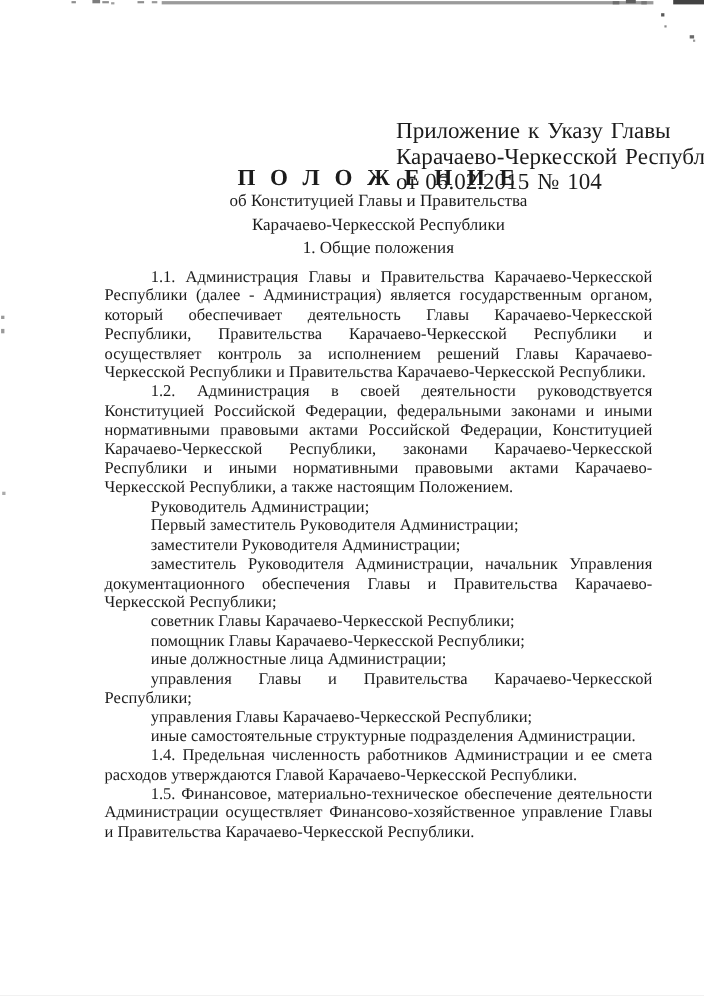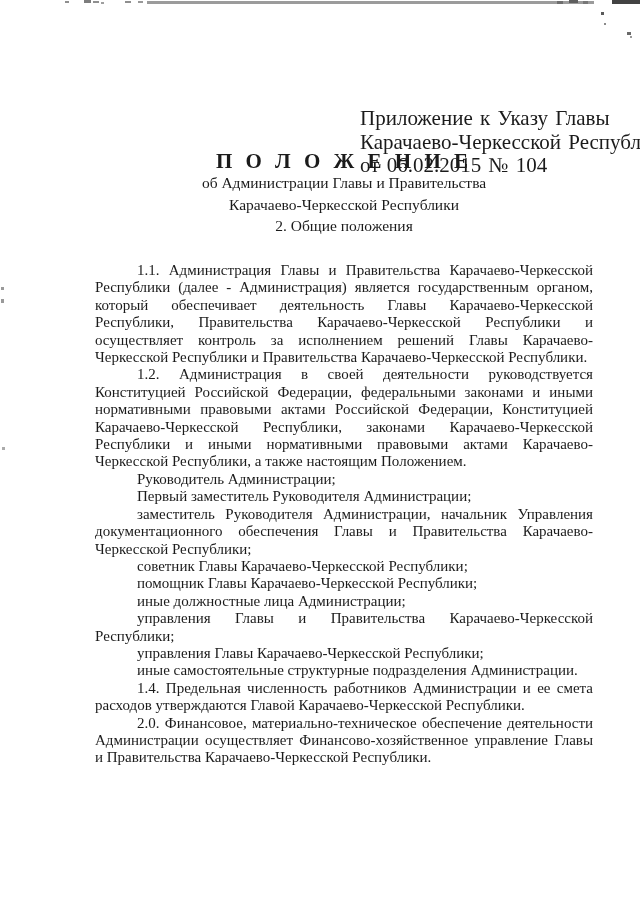--- a/index.html
+++ b/index.html
@@ -52,21 +52,21 @@
     position:absolute;
     left:95px;top:217px;
     width:498px;
     text-align:center;
     font-size:15.5px;
   }
 
   
   .body{
     position:absolute;
-    left:95px;top:262px;
+    left:95px;top:244px;
     width:498px;
     font-size:15px;
     line-height:17.4px;
     text-align:justify;
   }
   .body p.para{
     margin:0;
     text-indent:42px;
   }
 </style>
@@ -95,35 +95,36 @@
   <div class="artifact" style="left:2px;top:447px;width:3px;height:3px;background:#ababab;"></div>
 
   <div class="appendix">
     <div class="appendix-line">Приложение к Указу Главы</div>
       <div class="appendix-line">Карачаево-Черкесской Республики</div>
       <div class="appendix-line">от 06.02.2015 № 104</div>
   </div>
 
   <div class="title-block">
     <div class="title-main">П О Л О Ж Е Н И Е</div>
-    <div class="title-sub">об Администрации Главы и Правительства</div>
+    <div class="title-sub">об Конституцией Главы и Правительства</div>
     <div class="title-sub">Карачаево-Черкесской Республики</div>
   </div>
 
-  <div class="section-heading">2. Общие положения</div>
+  <div class="section-heading">1. Общие положения</div>
 
   <div class="body">
     <p class="para">1.1. Администрация Главы и Правительства Карачаево-Черкесской Республики (далее - Администрация) является государственным органом, который обеспечивает деятельность Главы Карачаево-Черкесской Республики, Правительства Карачаево-Черкесской Республики и осуществляет контроль за исполнением решений Главы Карачаево-Черкесской Республики и Правительства Карачаево-Черкесской Республики.</p>
       <p class="para">1.2. Администрация в своей деятельности руководствуется Конституцией Российской Федерации, федеральными законами и иными нормативными правовыми актами Российской Федерации, Конституцией Карачаево-Черкесской Республики, законами Карачаево-Черкесской Республики и иными нормативными правовыми актами Карачаево-Черкесской Республики, а также настоящим Положением.</p>
       <p class="para">Руководитель Администрации;</p>
       <p class="para">Первый заместитель Руководителя Администрации;</p>
+      <p class="para">заместители Руководителя Администрации;</p>
       <p class="para">заместитель Руководителя Администрации, начальник Управления документационного обеспечения Главы и Правительства Карачаево-Черкесской Республики;</p>
       <p class="para">советник Главы Карачаево-Черкесской Республики;</p>
       <p class="para">помощник Главы Карачаево-Черкесской Республики;</p>
       <p class="para">иные должностные лица Администрации;</p>
       <p class="para">управления Главы и Правительства Карачаево-Черкесской Республики;</p>
       <p class="para">управления Главы Карачаево-Черкесской Республики;</p>
       <p class="para">иные самостоятельные структурные подразделения Администрации.</p>
       <p class="para">1.4. Предельная численность работников Администрации и ее смета расходов утверждаются Главой Карачаево-Черкесской Республики.</p>
-      <p class="para">2.0. Финансовое, материально-техническое обеспечение деятельности Администрации осуществляет Финансово-хозяйственное управление Главы и Правительства Карачаево-Черкесской Республики.</p>
+      <p class="para">1.5. Финансовое, материально-техническое обеспечение деятельности Администрации осуществляет Финансово-хозяйственное управление Главы и Правительства Карачаево-Черкесской Республики.</p>
   </div>
 
 </div>
 
 </body></html>

